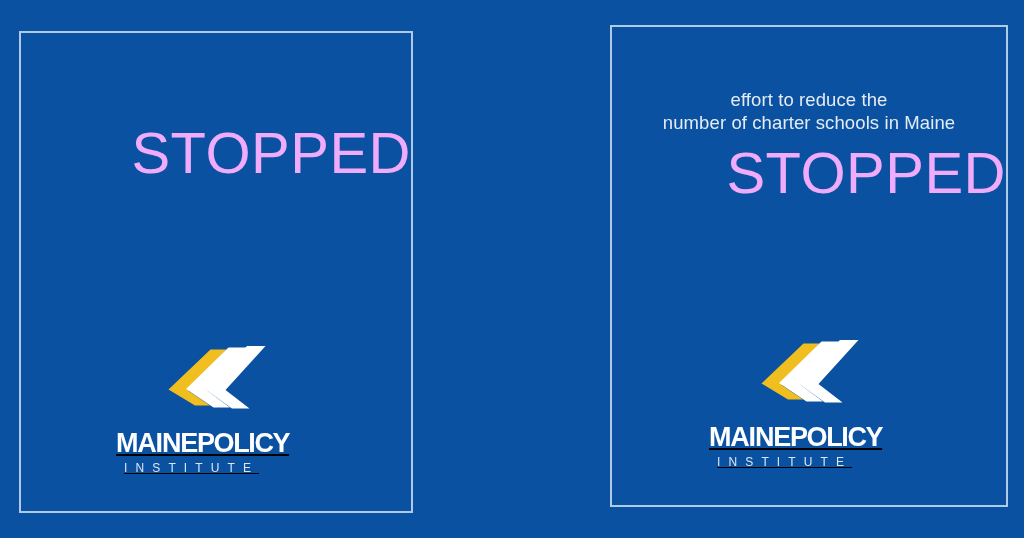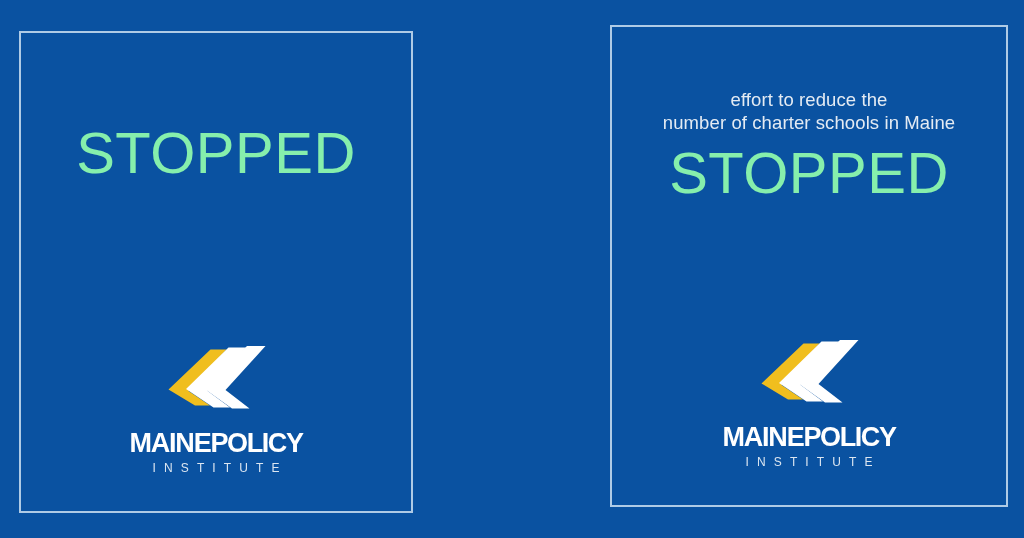--- a/index.html
+++ b/index.html
@@ -67,36 +67,37 @@
     font-weight: 400;
     line-height: 1.27;
     letter-spacing: 0.1px;
     white-space: pre-line;
     margin: 0;
     padding: 0 6px;
   }
 
   .stopped {
     display: block;
-    color: #86efac;
+    color: #f0abfc;
     font-family: "Liberation Sans", sans-serif;
     font-size: 58px;
     font-weight: 400;
     line-height: 1.0;
     letter-spacing: 0.5px;
     margin: 9px 0 0 0;
+    text-align: right;
   }
 
   
   .logo {
     position: absolute;
     left: 50%;
     transform: translateX(-50%);
     width: 200px;
-    text-align: center;
+    text-decoration: underline;
   }
   .card.left .logo  { top: 312px; }
   .card.right .logo { top: 312px; }
 
   .logo-mark {
     display: block;
     width: 104px;
     height: 76px;
     margin: 0 auto 9px auto;
   }

